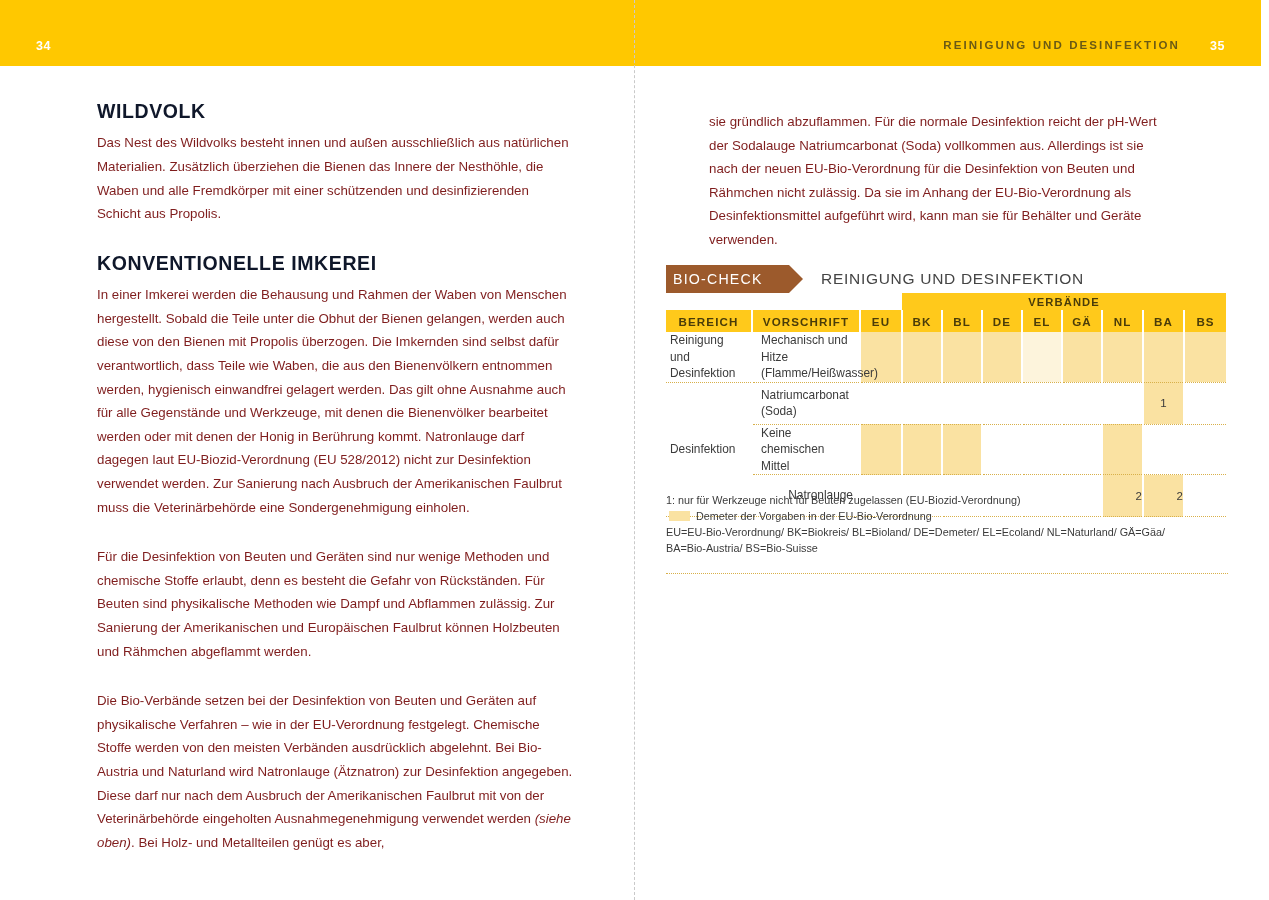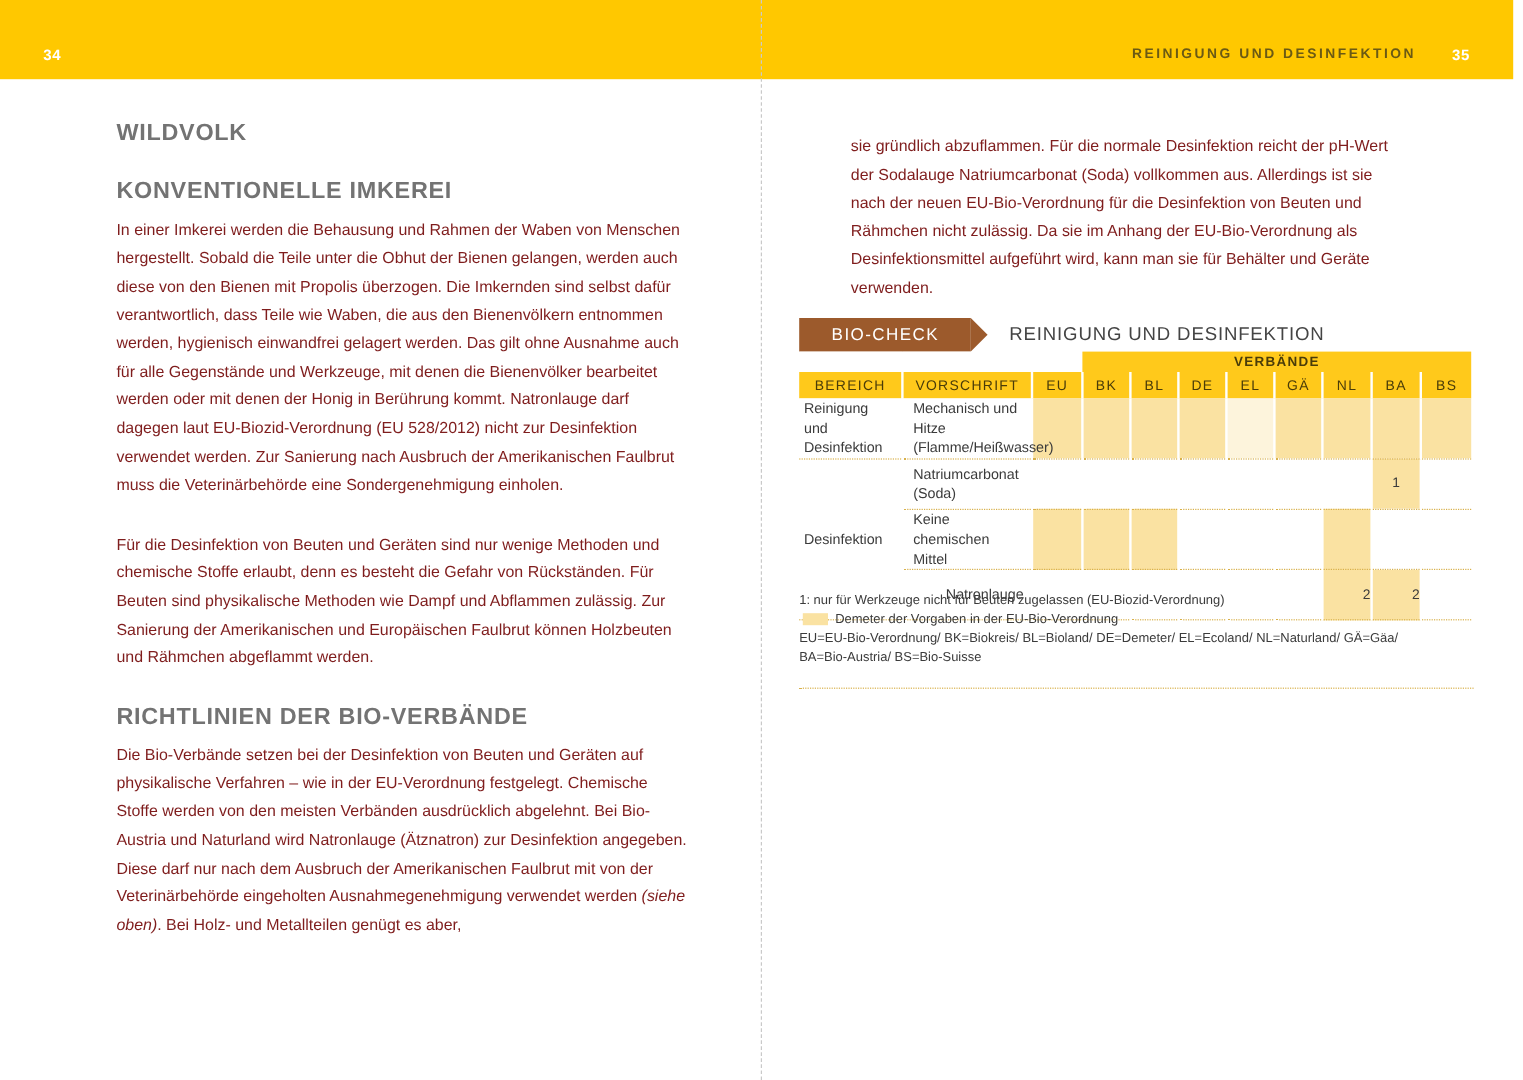--- a/index.html
+++ b/index.html
@@ -80,21 +80,21 @@
     position: absolute;
     left: 709px;
     top: 110px;
     width: 452px;
   }
 
   h2.sec-head {
     margin: 0 0 9px 0;
     font-size: 19.5px;
     font-weight: bold;
-    color: #737373;
+    color: #0f172a;
     letter-spacing: 0.6px;
     line-height: 1.15;
   }
   .sec + .sec { margin-top: 26px; }
 
   p.body-text {
     margin: 0;
     font-size: 13.3px;
     line-height: 23.6px;
     color: #7f1d1d;
@@ -108,21 +108,21 @@
     left: 666px;
     top: 265px;
     width: 560px;
     height: 28px;
   }
   .biocheck-flag {
     position: relative;
     display: inline-block;
     height: 28px;
     background: #9c5a2c;
-    padding: 0 26px 0 27px;
+    padding: 0 26px 0 7px;
     line-height: 28px;
     font-size: 14.2px;
     font-weight: normal;
     color: #ffffff;
     letter-spacing: 1.2px;
     vertical-align: top;
   }
   .biocheck-flag::after {
     content: "";
     position: absolute;
@@ -162,21 +162,21 @@
     background: #ffc91b;
     text-align: center;
     font-weight: bold;
     letter-spacing: 1.1px;
     color: #4a3c09;
     height: 17px;
     font-size: 11.2px;
   }
   .bio-table .hdr-lbl {
     background: #ffc91b;
-    font-weight: normal;
+    font-weight: bold;
     letter-spacing: 1.1px;
     color: #4a3c09;
     height: 22px;
     text-align: center;
     font-size: 11.6px;
     vertical-align: middle;
     border-left: 2px solid #ffffff;
   }
   .bio-table .hdr-lbl.first { border-left: none; }
 
@@ -250,33 +250,33 @@
   <div class="folio-left">34</div>
   <div class="running-head">REINIGUNG UND DESINFEKTION</div>
   <div class="folio-right">35</div>
 
   <div class="gutter"></div>
 
   <div class="col-left">
 
     <div class="sec">
       <h2 class="sec-head">WILDVOLK</h2>
+      <p class="body-text">Das Nest des Wildvolks besteht innen und außen ausschließlich aus natürlichen Materialien. Zusätzlich überziehen die Bienen das Innere der Nesthöhle, die Waben und alle Fremdkörper mit einer schützenden und desinfizierenden Schicht aus Propolis.</p>
     </div>
 
     <div class="sec">
       <h2 class="sec-head">KONVENTIONELLE IMKEREI</h2>
       <p class="body-text">In einer Imkerei werden die Behausung und Rahmen der Waben von Menschen hergestellt. Sobald die Teile unter die Obhut der Bienen gelangen, werden auch diese von den Bienen mit Propolis überzogen. Die Imkernden sind selbst dafür verantwortlich, dass Teile wie Waben, die aus den Bienenvölkern entnommen werden, hygienisch einwandfrei gelagert werden. Das gilt ohne Ausnahme auch für alle Gegenstände und Werkzeuge, mit denen die Bienenvölker bearbeitet werden oder mit denen der Honig in Berührung kommt. Natronlauge darf dagegen laut EU-Biozid-Verordnung (EU 528/2012) nicht zur Desinfektion verwendet werden. Zur Sanierung nach Ausbruch der Amerikanischen Faulbrut muss die Veterinärbehörde eine Sondergenehmigung einholen.</p>
     </div>
 
     <div class="sec">
       <p class="body-text">Für die Desinfektion von Beuten und Geräten sind nur wenige Methoden und chemische Stoffe erlaubt, denn es besteht die Gefahr von Rückständen. Für Beuten sind physikalische Methoden wie Dampf und Abflammen zulässig. Zur Sanierung der Amerikanischen und Europäischen Faulbrut können Holzbeuten und Rähmchen abgeflammt werden.</p>
     </div>
 
     <div class="sec">
-      <h2 class="sec-head">RICHTLINIEN DER BIO-VERBÄNDE</h2>
       <p class="body-text"><span>Die Bio-Verbände setzen bei der Desinfektion von Beuten und Geräten auf physikalische Verfahren – wie in der EU-Verordnung festgelegt. Chemische Stoffe werden von den meisten Verbänden ausdrücklich abgelehnt. Bei Bio-Austria und Naturland wird Natronlauge (Ätznatron) zur Desinfektion angegeben. Diese darf nur nach dem Ausbruch der Amerikanischen Faulbrut mit von der Veterinärbehörde eingeholten Ausnahmegenehmigung verwendet werden </span><em>(siehe oben)</em><span>. Bei Holz- und Metallteilen genügt es aber,</span></p>
     </div>
 
   </div>
 
   <div class="col-right">
     <p class="body-text">sie gründlich abzuflammen. Für die normale Desinfektion reicht der pH-Wert der Sodalauge Natriumcarbonat (Soda) vollkommen aus. Allerdings ist sie nach der neuen EU-Bio-Verordnung für die Desinfektion von Beuten und Rähmchen nicht zulässig. Da sie im Anhang der EU-Bio-Verordnung als Desinfektionsmittel aufgeführt wird, kann man sie für Behälter und Geräte verwenden.</p>
   </div>
 
   <div class="biocheck-row">

